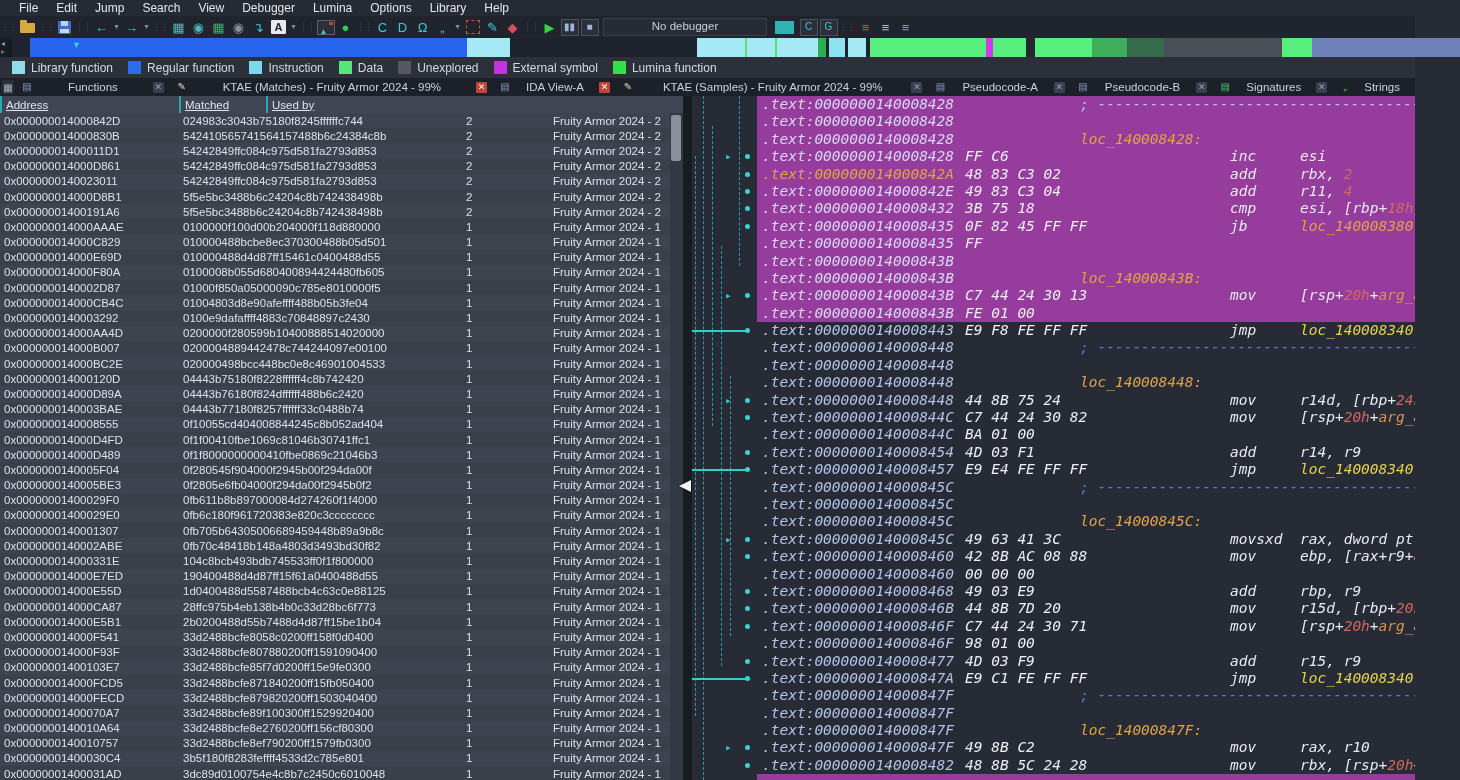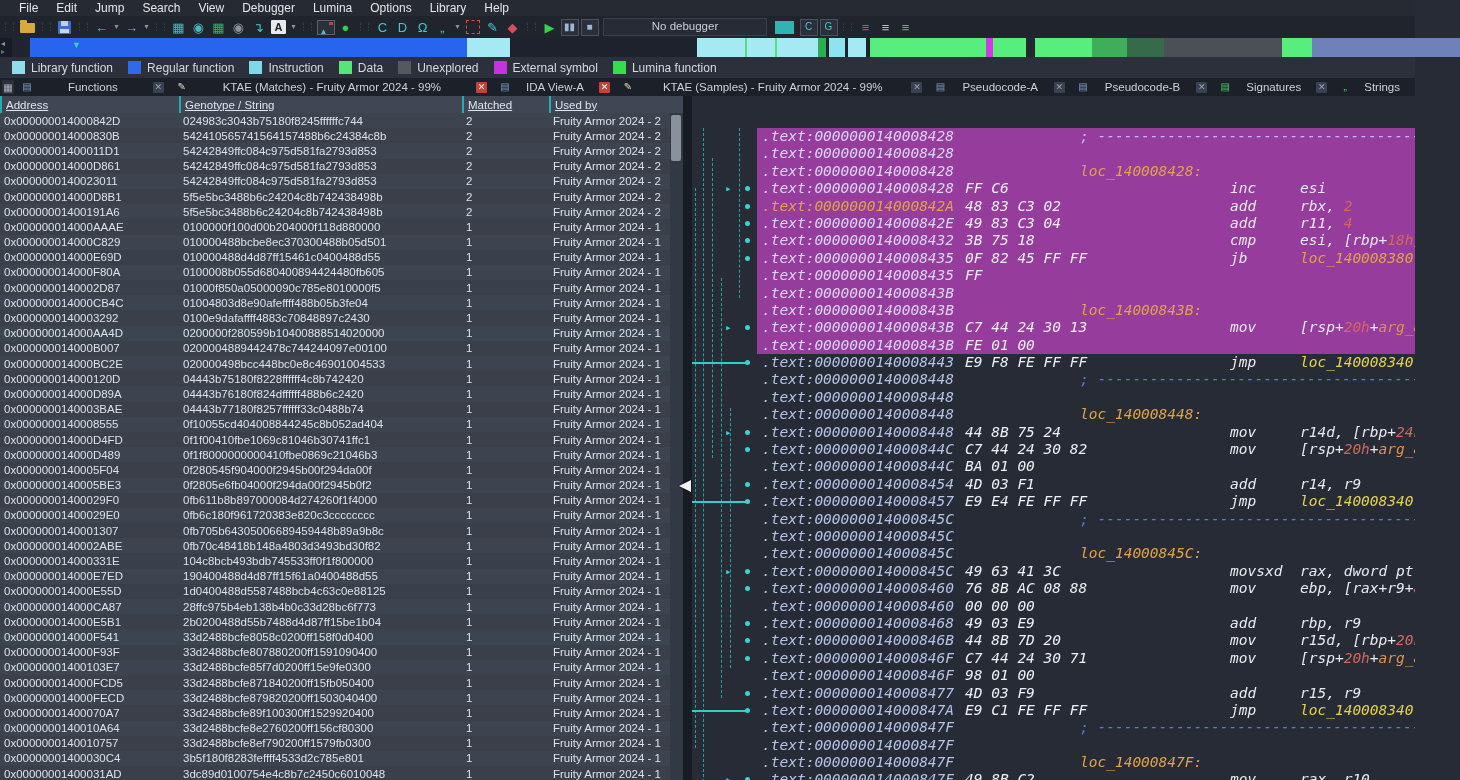--- a/index.html
+++ b/index.html
@@ -75,21 +75,21 @@
   .vthumb{position:absolute;top:2px;left:1px;width:10px;height:46px;background:#8a909c;border-radius:2px;}
 
   
   .splitter{width:9px;flex:none;background:#171b23;position:relative;}
   .cursor{position:absolute;left:-4px;top:384px;width:0;height:0;
     border-top:6px solid transparent;border-bottom:6px solid transparent;border-right:12px solid #f2f2f2;
     filter:drop-shadow(0 0 1px #000);}
 
   
   .disasm{flex:1;position:relative;background:#262b36;overflow:hidden;
-    font-family:"DejaVu Sans Mono",monospace;font-style:italic;font-size:14.5px;margin-top:32px;}
+    font-family:"DejaVu Sans Mono",monospace;font-style:italic;font-size:14.5px;}
   .dline{height:17.4px;position:relative;white-space:pre;}
   .dline.hl{background:linear-gradient(#953c9d,#953c9d) 65px 0/calc(100% - 65px) 100% no-repeat;}
   .dstrip{height:7px;background:linear-gradient(#953c9d,#953c9d) 65px 0/calc(100% - 65px) 100% no-repeat;}
   .dline span{position:absolute;top:0;line-height:17.4px;}
   .da{left:70px;color:#b4c2e6;}
   .hl .da{color:#d9d7f5;}
   .da.cur{color:#e2a348 !important;}
   .db{left:273px;color:#eef0f4;}
   .dl{left:388px;color:#e2a348;}
   .dm{left:538px;color:#e9ebef;}
@@ -285,21 +285,20 @@
       </span>
       <span class="tab" style="flex-grow: 0.8;">
         <span class="ticon" style="color: rgb(63, 210, 77);">„</span>
         <span class="lbl">Strings</span>
       </span>
     </div>
   <div class="content">
     <div class="funcs">
       <div class="thead">
           <span class="th w0">Address</span>
-          <span class="th w1">Genotype / String</span>
           <span class="th w2">Matched</span>
           <span class="th w3">Used by</span>
         </div>
       <div class="trows">
           <div class="trow">
             <span class="td w0">0x000000014000842D</span>
             <span class="td w1">024983c3043b75180f8245ffffffc744</span>
             <span class="td w2">2</span>
             <span class="td w3">Fruity Armor 2024 - 2</span>
           </div>
@@ -601,21 +600,21 @@
           <div class="dline"><span class="da">.text:0000000140008448</span><span class="dl">loc_140008448:</span><span class="dr">; s</span></div>
           <div class="dline"><span class="da">.text:0000000140008448</span><span class="db">44 8B 75 24</span><span class="dm">mov</span><span class="do"><i class="sg-t">r14d, [rbp+</i><i class="sg-n">24h</i><i class="sg-t">]</i></span><span class="dot"></span><span class="darr">▸</span></div>
           <div class="dline"><span class="da">.text:000000014000844C</span><span class="db">C7 44 24 30 82</span><span class="dm">mov</span><span class="do"><i class="sg-t">[rsp+</i><i class="sg-n">20h</i><i class="sg-t">+</i><i class="sg-g">arg_8</i><i class="sg-t">], </i><i class="sg-n">1</i></span><span class="dot"></span></div>
           <div class="dline"><span class="da">.text:000000014000844C</span><span class="db">BA 01 00</span></div>
           <div class="dline"><span class="da">.text:0000000140008454</span><span class="db">4D 03 F1</span><span class="dm">add</span><span class="do"><i class="sg-t">r14, r9</i></span><span class="dot"></span></div>
           <div class="dline"><span class="da">.text:0000000140008457</span><span class="db">E9 E4 FE FF FF</span><span class="dm">jmp</span><span class="do"><i class="sg-y">loc_140008340</i></span><span class="dot"></span></div>
           <div class="dline"><span class="da">.text:000000014000845C</span><span class="dc">; --------------------------------------------------------------------------</span></div>
           <div class="dline"><span class="da">.text:000000014000845C</span></div>
           <div class="dline"><span class="da">.text:000000014000845C</span><span class="dl">loc_14000845C:</span><span class="dr">; s</span></div>
           <div class="dline"><span class="da">.text:000000014000845C</span><span class="db">49 63 41 3C</span><span class="dm">movsxd</span><span class="do"><i class="sg-t">rax, dword ptr [r9+</i></span><span class="dot"></span><span class="darr">▸</span></div>
-          <div class="dline"><span class="da">.text:0000000140008460</span><span class="db">76 8B AC 08 88</span><span class="dm">mov</span><span class="do"><i class="sg-t">ebp, [rax+r9+</i><i class="sg-n">88h</i><i class="sg-t">]</i></span><span class="dot"></span></div>
+          <div class="dline"><span class="da">.text:0000000140008460</span><span class="db">42 8B AC 08 88</span><span class="dm">mov</span><span class="do"><i class="sg-t">ebp, [rax+r9+</i><i class="sg-n">88h</i><i class="sg-t">]</i></span><span class="dot"></span></div>
           <div class="dline"><span class="da">.text:0000000140008460</span><span class="db">00 00 00</span></div>
           <div class="dline"><span class="da">.text:0000000140008468</span><span class="db">49 03 E9</span><span class="dm">add</span><span class="do"><i class="sg-t">rbp, r9</i></span><span class="dot"></span></div>
           <div class="dline"><span class="da">.text:000000014000846B</span><span class="db">44 8B 7D 20</span><span class="dm">mov</span><span class="do"><i class="sg-t">r15d, [rbp+</i><i class="sg-n">20h</i><i class="sg-t">]</i></span><span class="dot"></span></div>
           <div class="dline"><span class="da">.text:000000014000846F</span><span class="db">C7 44 24 30 71</span><span class="dm">mov</span><span class="do"><i class="sg-t">[rsp+</i><i class="sg-n">20h</i><i class="sg-t">+</i><i class="sg-g">arg_8</i><i class="sg-t">], </i><i class="sg-n">19</i></span><span class="dot"></span></div>
           <div class="dline"><span class="da">.text:000000014000846F</span><span class="db">98 01 00</span></div>
           <div class="dline"><span class="da">.text:0000000140008477</span><span class="db">4D 03 F9</span><span class="dm">add</span><span class="do"><i class="sg-t">r15, r9</i></span><span class="dot"></span></div>
           <div class="dline"><span class="da">.text:000000014000847A</span><span class="db">E9 C1 FE FF FF</span><span class="dm">jmp</span><span class="do"><i class="sg-y">loc_140008340</i></span><span class="dot"></span></div>
           <div class="dline"><span class="da">.text:000000014000847F</span><span class="dc">; --------------------------------------------------------------------------</span></div>
           <div class="dline"><span class="da">.text:000000014000847F</span></div>
           <div class="dline"><span class="da">.text:000000014000847F</span><span class="dl">loc_14000847F:</span><span class="dr">; s</span></div>

